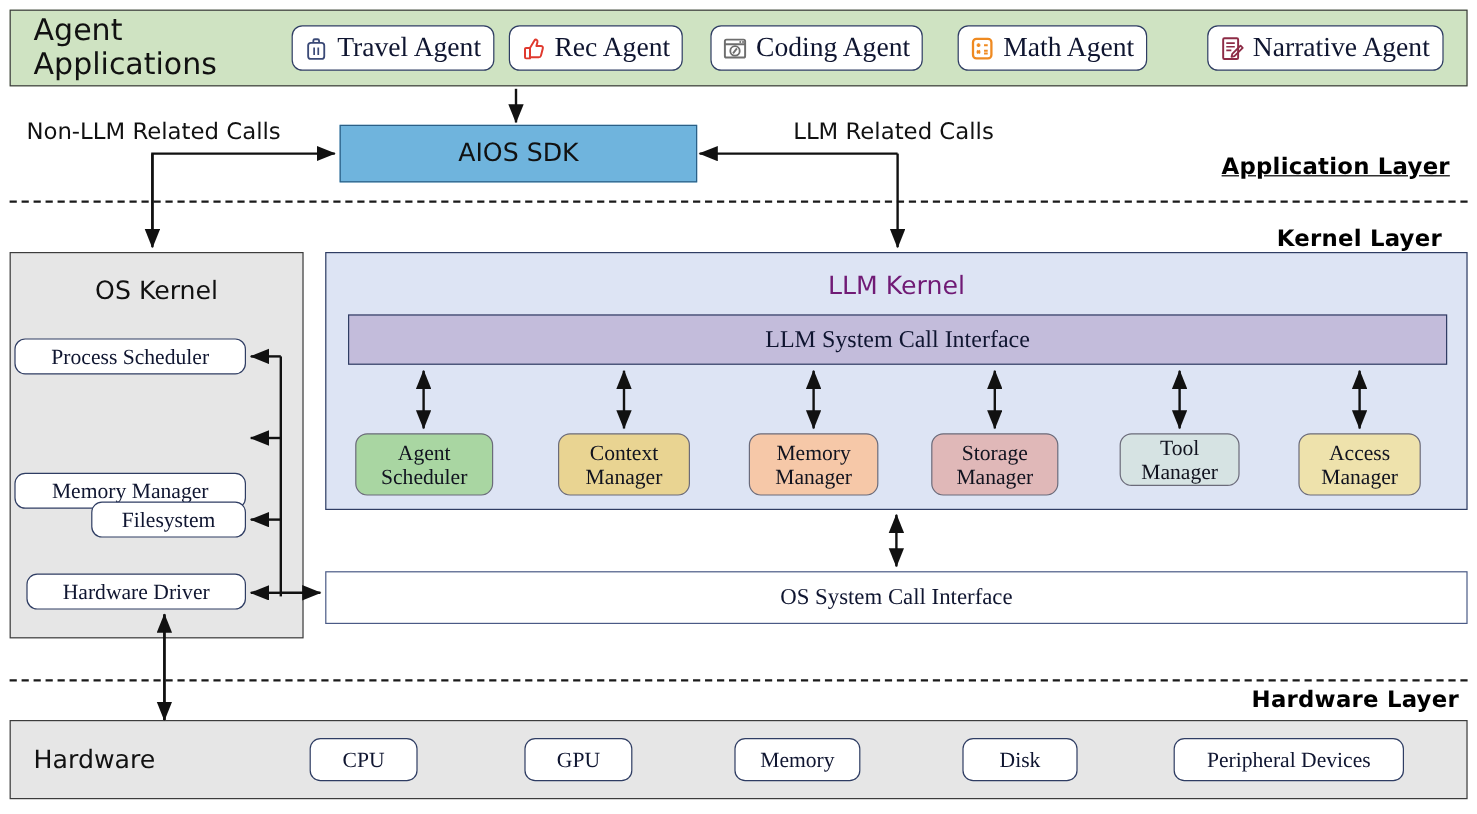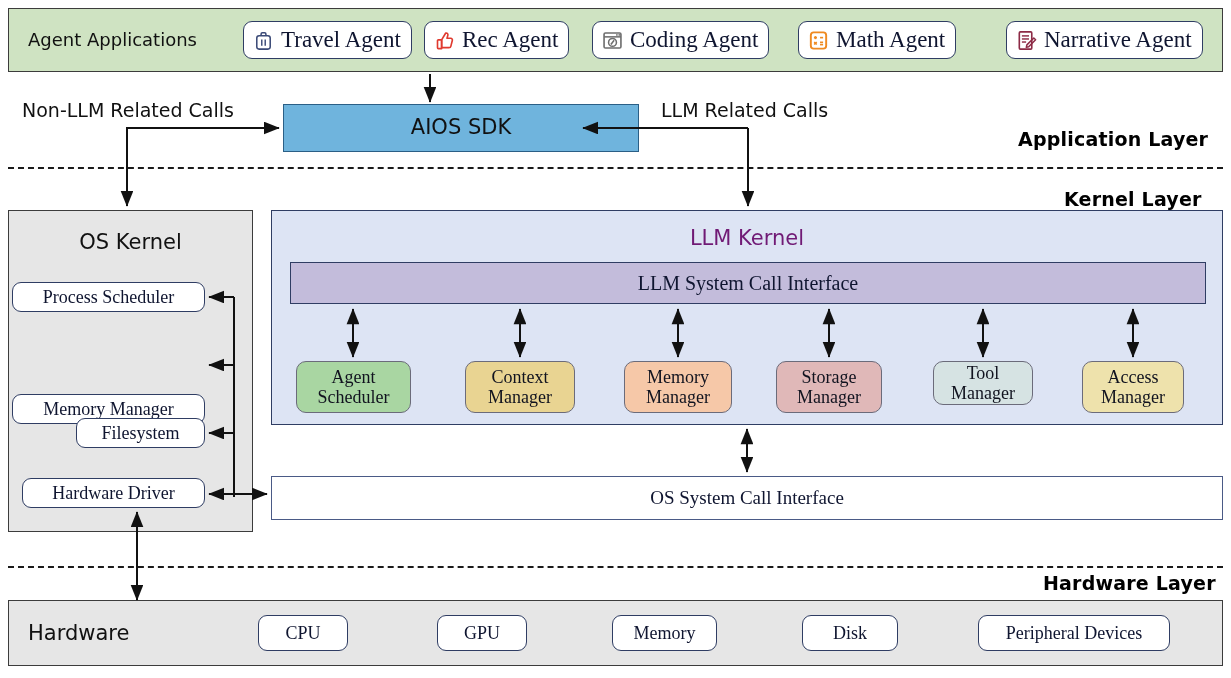--- a/index.html
+++ b/index.html
@@ -40,21 +40,21 @@
 
   
   #app-band {
     left: 8px; top: 8px; width: 1215px; height: 64px;
     background: #cfe3c2;
     border: 1.6px solid #3c3c3c;
   }
   #app-band-title {
     left: 28px; top: 22px; width: 210px; height: 34px;
     font-family: "DejaVu Sans", sans-serif;
-    font-size: 18px; color: #111;
+    font-size: 25px; color: #111;
     display: flex; align-items: center;
   }
   .agent-btn {
     height: 38px;
     background: #ffffff;
     border: 1.8px solid #2f3d63;
     border-radius: 9px;
     display: flex;
     align-items: center;
     gap: 6px;
@@ -63,21 +63,21 @@
   .agent-label {
     font-family: "Liberation Serif", serif;
     font-size: 23px;
     color: #0f1530;
     white-space: nowrap;
   }
   .agent-icon { width: 23px; height: 23px; flex: 0 0 23px; display:block; }
 
   
   #aios-sdk {
-    left: 283px; top: 104px; width: 356px; height: 48px;
+    left: 283px; top: 104px; width: 298px; height: 48px;
     background: #6fb4dd;
     border: 1.6px solid #2b5f86;
     font-family: "DejaVu Sans", sans-serif;
     font-size: 21px;
     color: #111;
   }
 
   .calllabel {
     font-family: "DejaVu Sans", sans-serif;
     font-size: 19px;
@@ -242,21 +242,21 @@
       <path d="M19.6 9.4l1.9 1.9-7.2 7.2-2.5.6.6-2.5z" fill="none" stroke="#8d2b46" stroke-width="1.6" stroke-linejoin="round"></path>
     </svg>
     <span class="agent-label">Narrative Agent</span>
   </div>
 
   <div class="abs center" id="aios-sdk">AIOS SDK</div>
 
   <div class="abs calllabel" style="left:22px; top:99px;">Non-LLM Related Calls</div>
   <div class="abs calllabel" style="left:661px; top:99px;">LLM Related Calls</div>
 
-  <div class="abs layerfont" style="left:1018px; top:128px; font-size:19px;">Application Layer</div>
+  <div class="abs layerfont" style="left:1018px; top:128px; font-size:19px;text-decoration:underline;">Application Layer</div>
   <div class="abs dashed" style="left:8px; top:167px; width:1215px;"></div>
   <div class="abs layerfont" style="left:1064px; top:188px; font-size:19px;">Kernel Layer</div>
 
   <div class="abs dashed" style="left:8px; top:566px; width:1215px;"></div>
   <div class="abs layerfont" style="left:1043px; top:572px; font-size:19px;">Hardware Layer</div>
 
   <div class="abs" id="os-kernel"></div>
   <div class="abs center" id="os-kernel-title">OS Kernel</div>
 
   <div class="abs center osbox" style="left:12px; top:282px; width:193px;">Process Scheduler</div>

